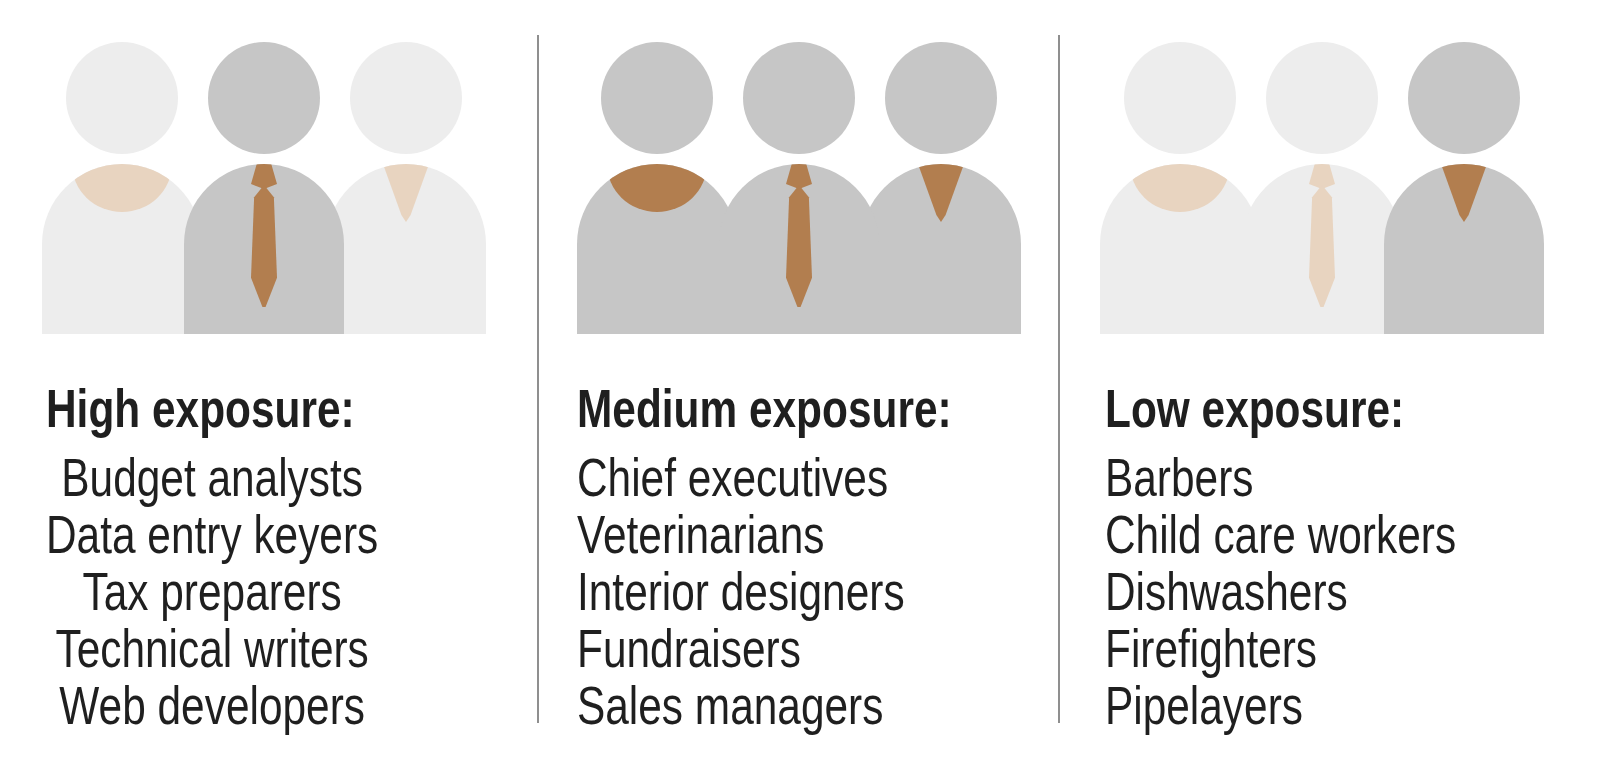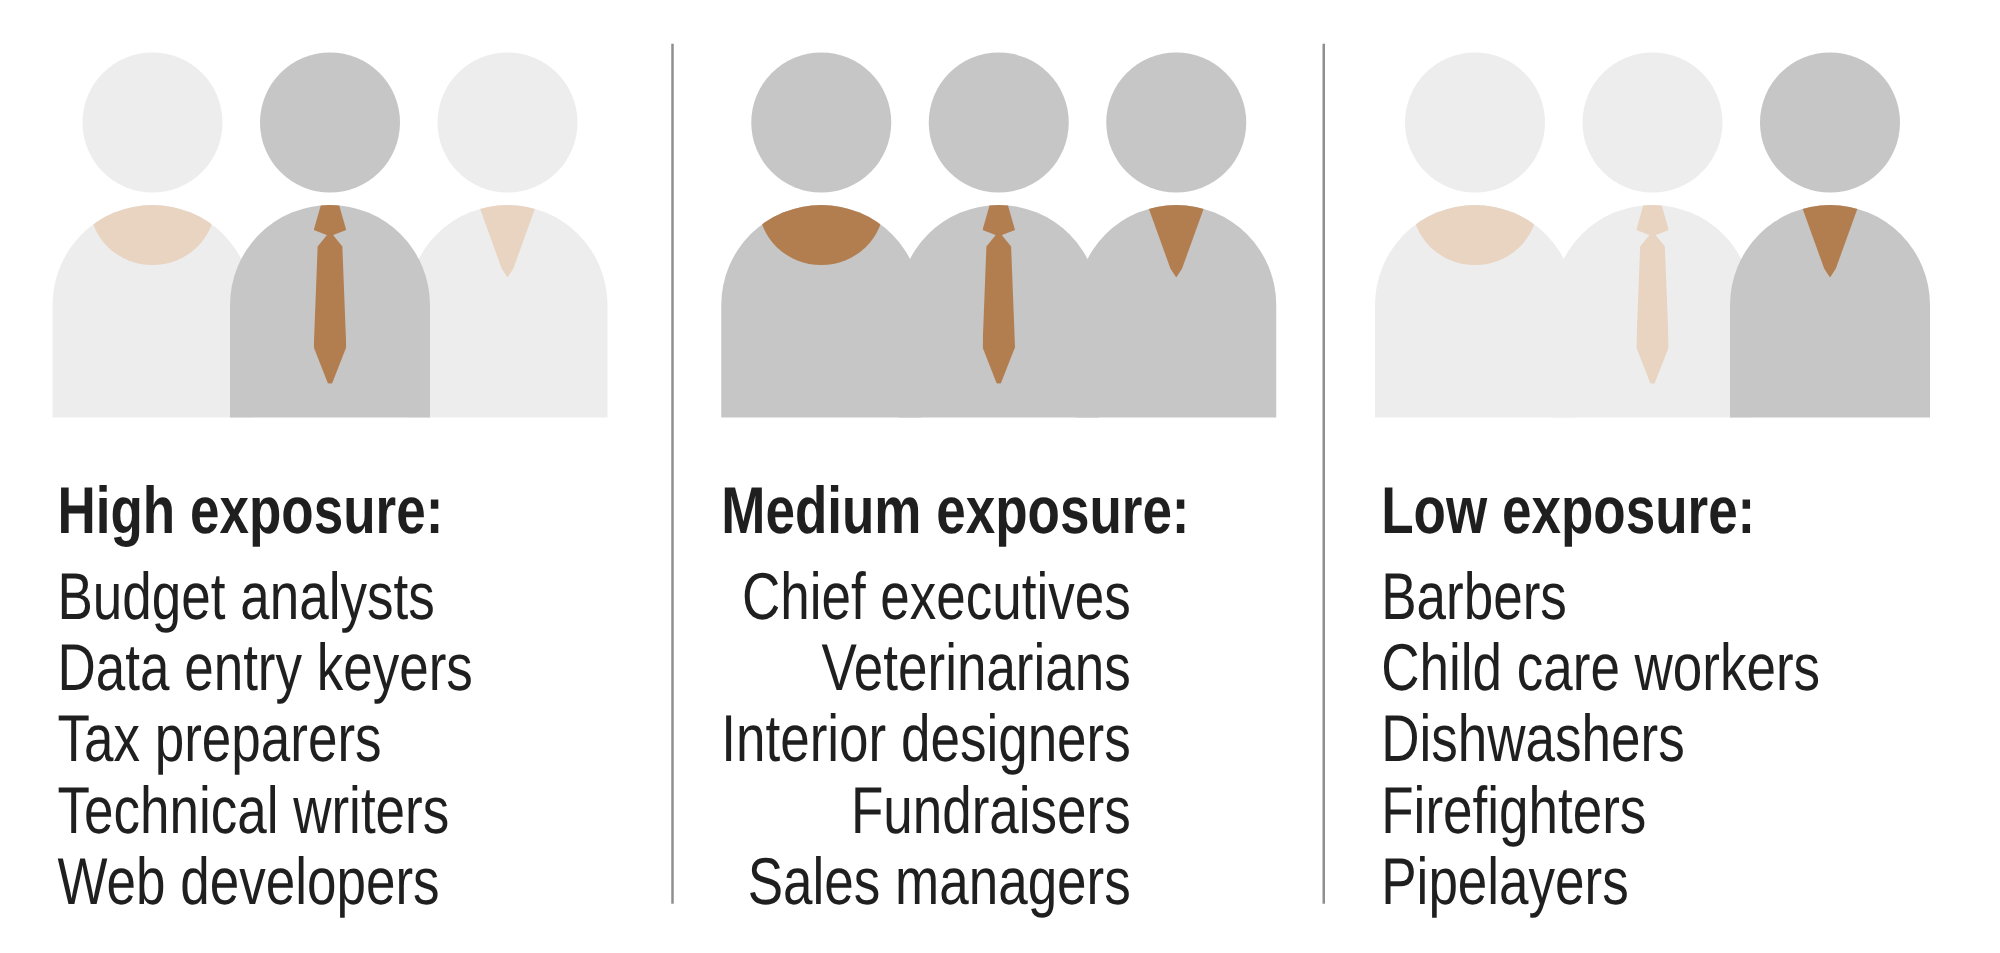--- a/index.html
+++ b/index.html
@@ -21,22 +21,22 @@
     top: 35px;
     width: 2px;
     height: 688px;
     background: var(--divider, #8f8f8f);
   }
   .divider.d1 { left: 537px; }
   .divider.d2 { left: 1058px; }
 
   
   .column { position: absolute; top: 0; height: 762px; }
-  .col-0 { left: 0;      width: 538px; }
-  .col-1 { left: 538px;  width: 433px; text-align: right; }
+  .col-0 { left: 0;      width: 538px; text-align: center; }
+  .col-1 { left: 538px;  width: 433px; }
   .col-2 { left: 1059px; width: 489px; }
 
   
   .figures { position: absolute; top: 42px; width: 446px; height: 292px; }
   .col-0 .figures { left: 42px; }
   .col-1 .figures { left: 39px; }
   .col-2 .figures { left: 41px; }
 
   .figure { position: absolute; top: 0; width: 160px; height: 292px; }
   .head {

